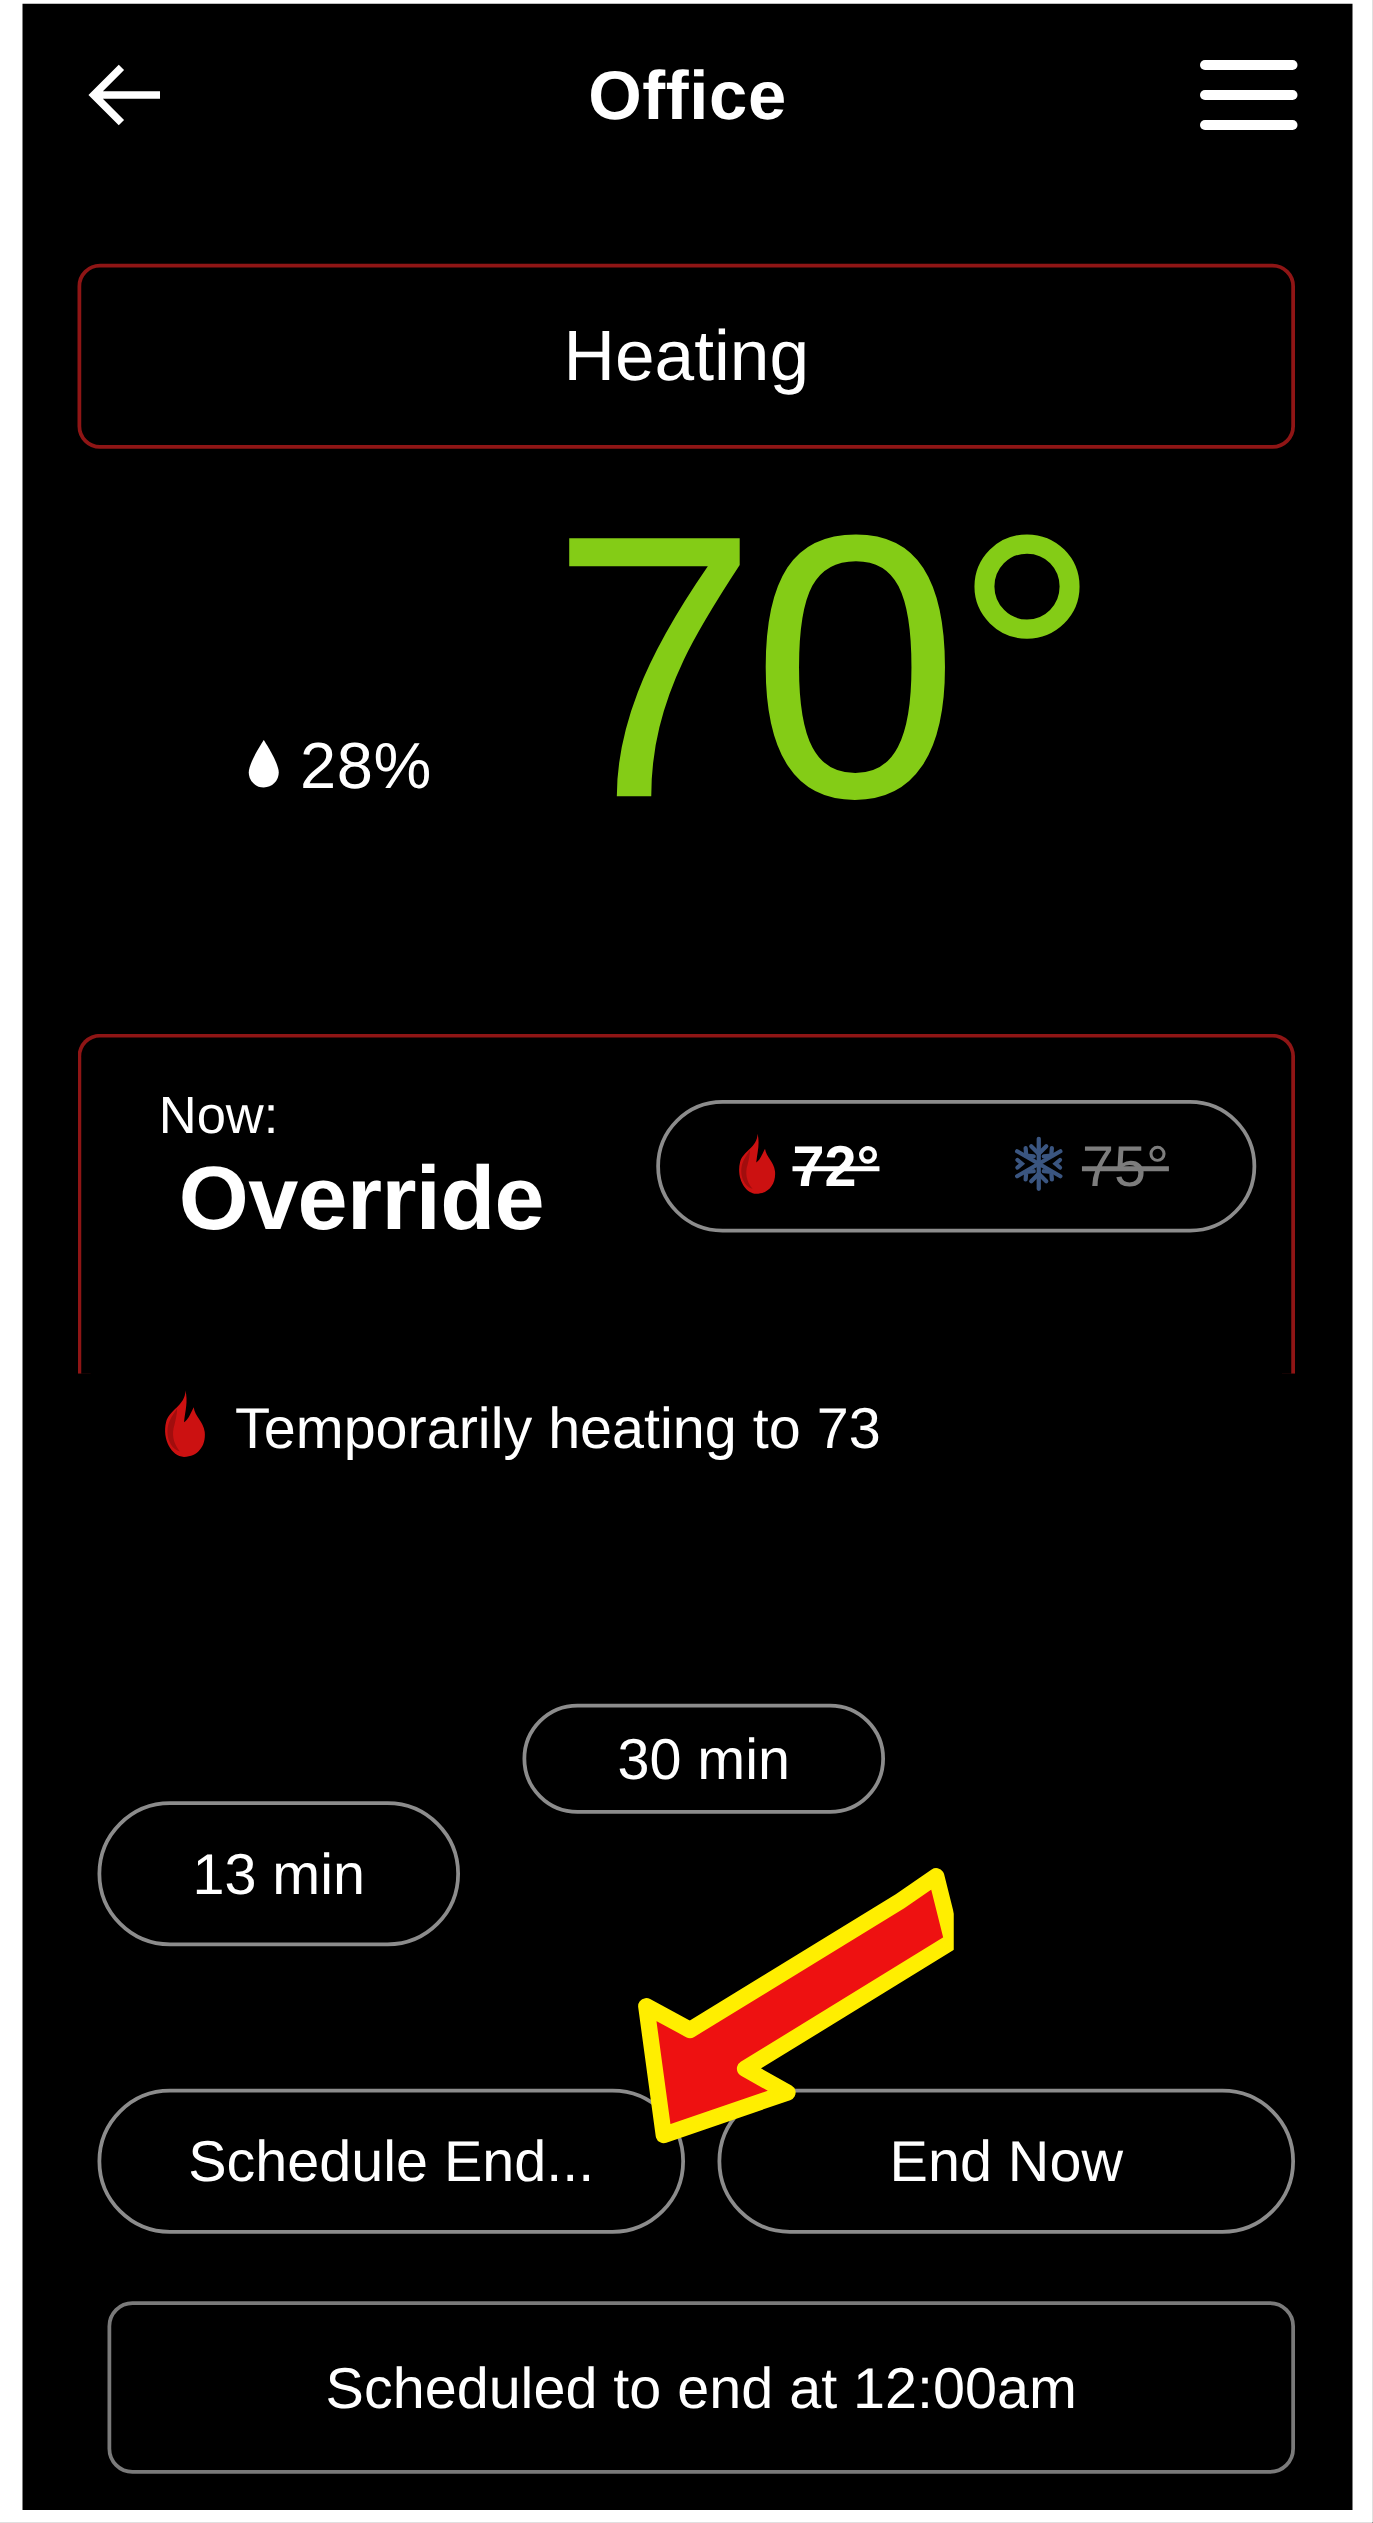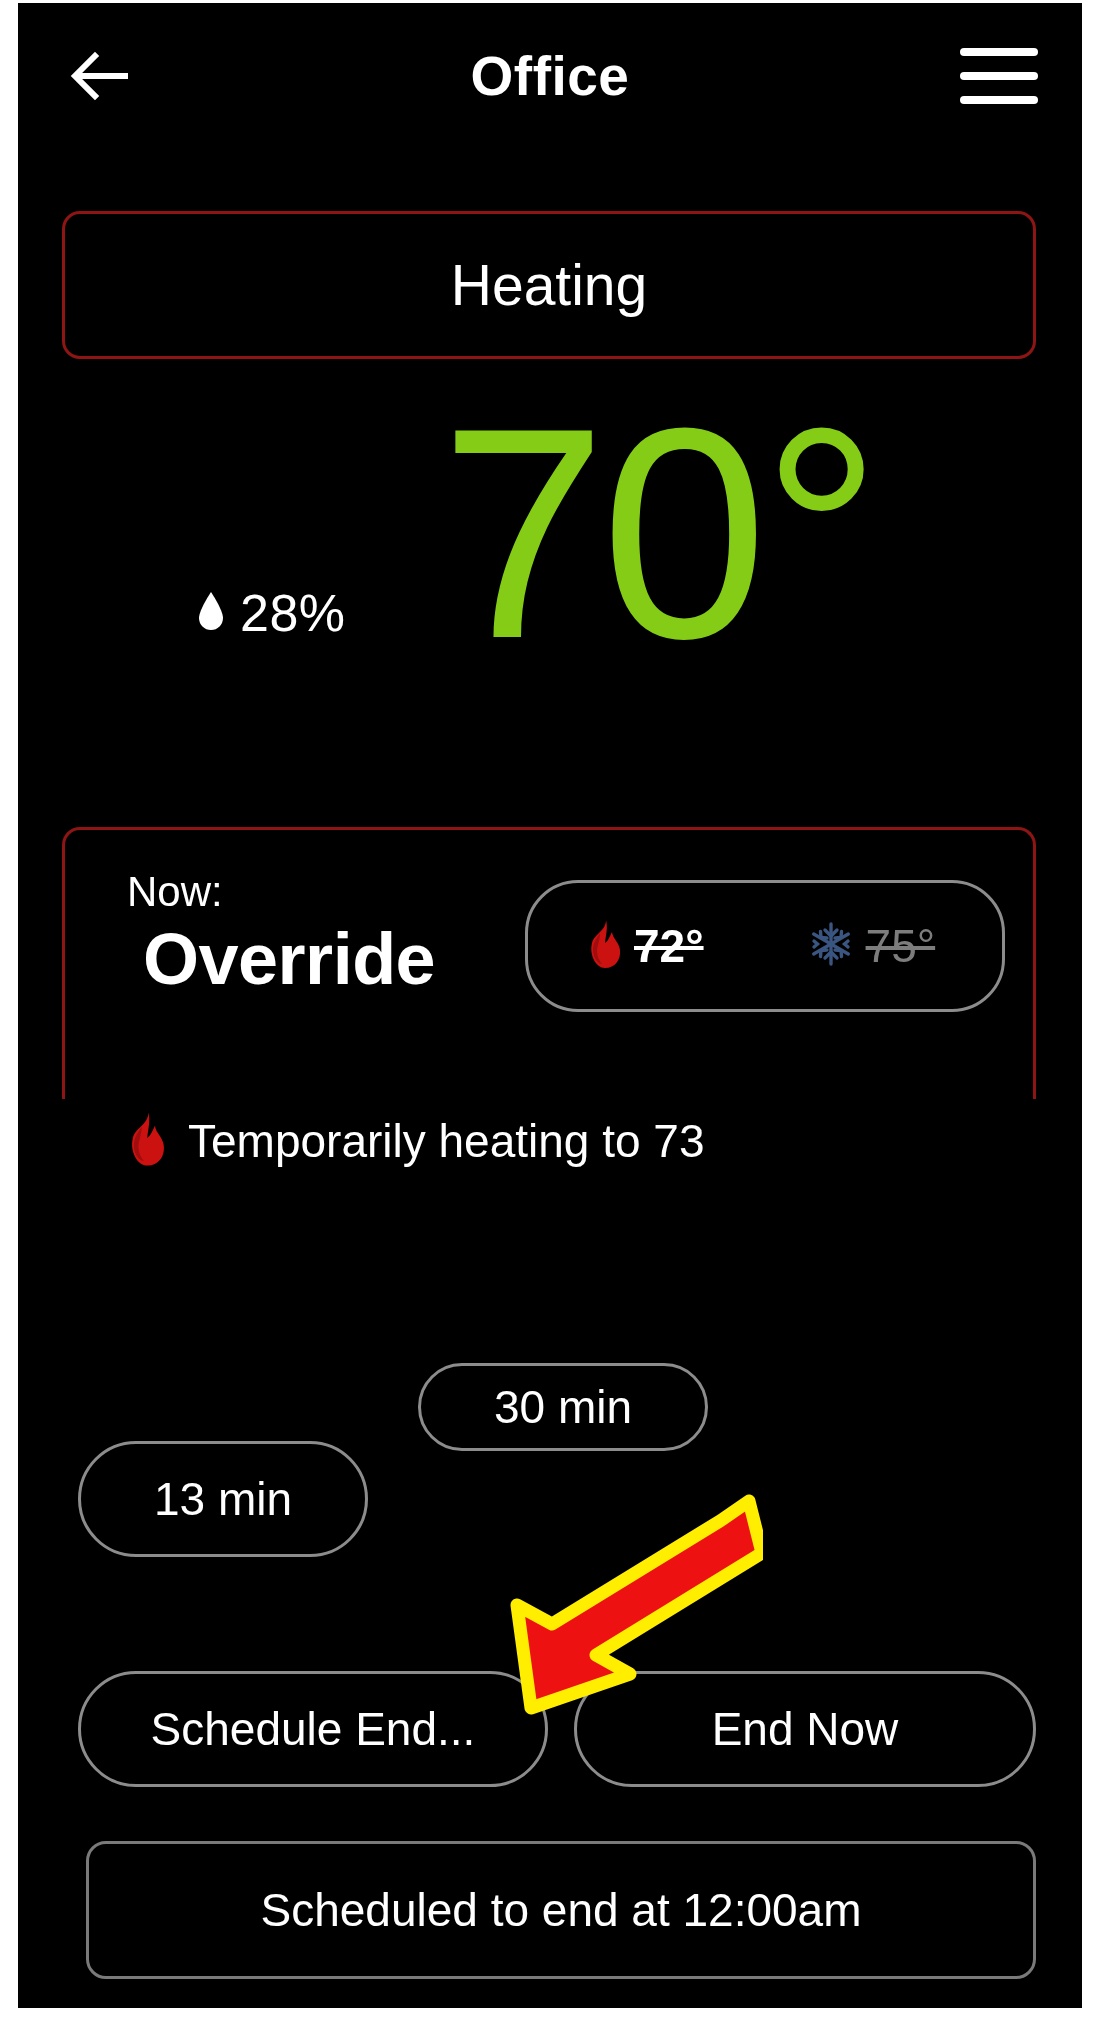--- a/index.html
+++ b/index.html
@@ -145,21 +145,21 @@
     color: #ffffff;
     font-size: 72px;
     font-weight: 700;
     letter-spacing: -0.5px;
     margin-left: 20px;
   }
   #setpoint-pill {
     position: absolute;
     left: 460px; top: 50px;
     width: 480px;
-    height: 132px;
+    height: 106px;
     border: 3px solid #8c8c8c;
     border-radius: 53px;
     box-sizing: border-box;
     display: flex;
     align-items: center;
   }
   .setpoint {
     display: flex;
     align-items: center;
     gap: 12px;

